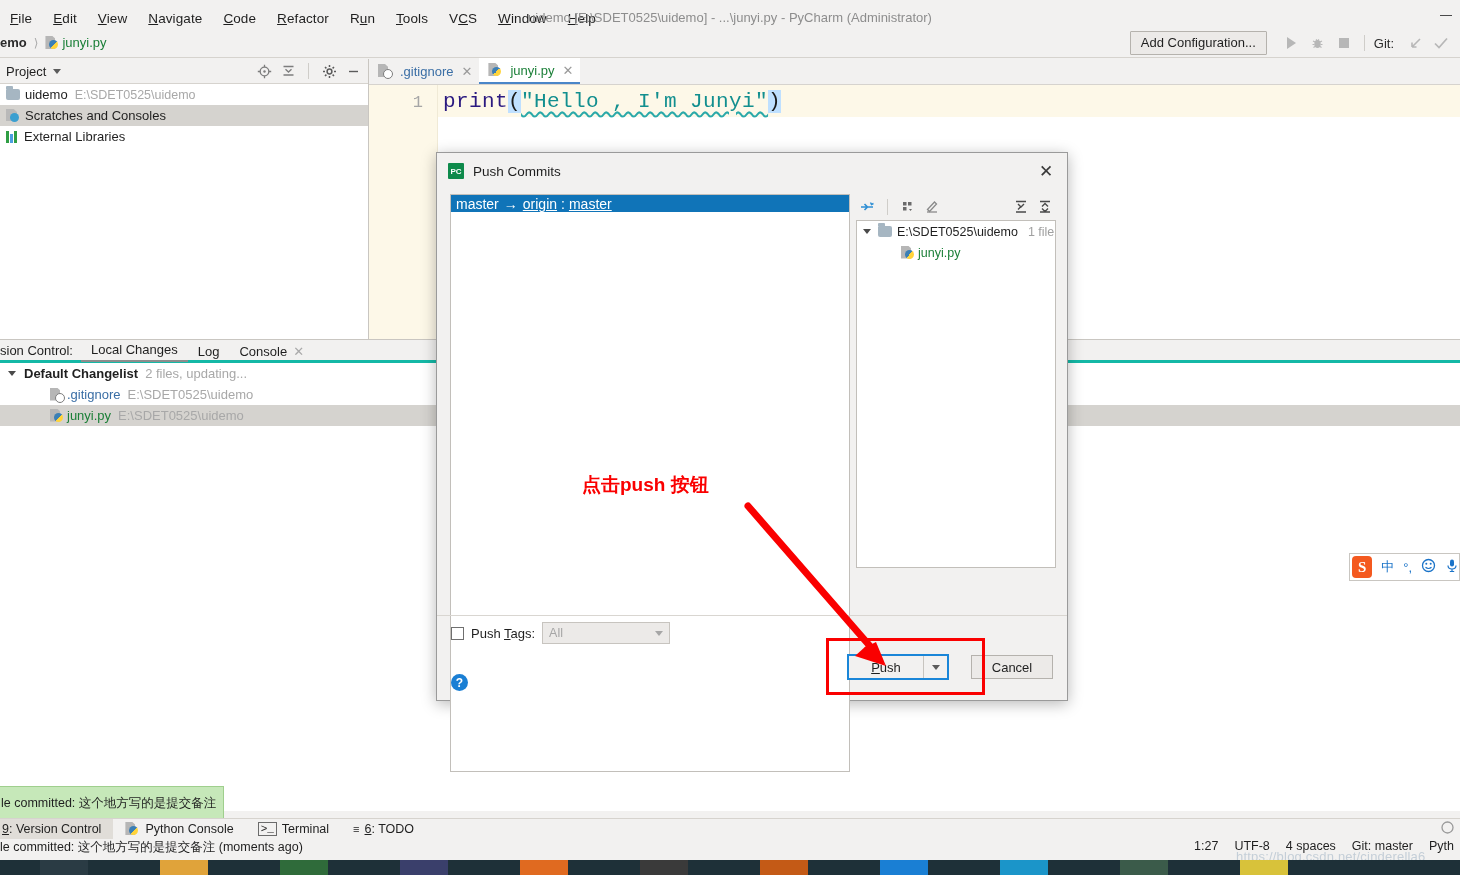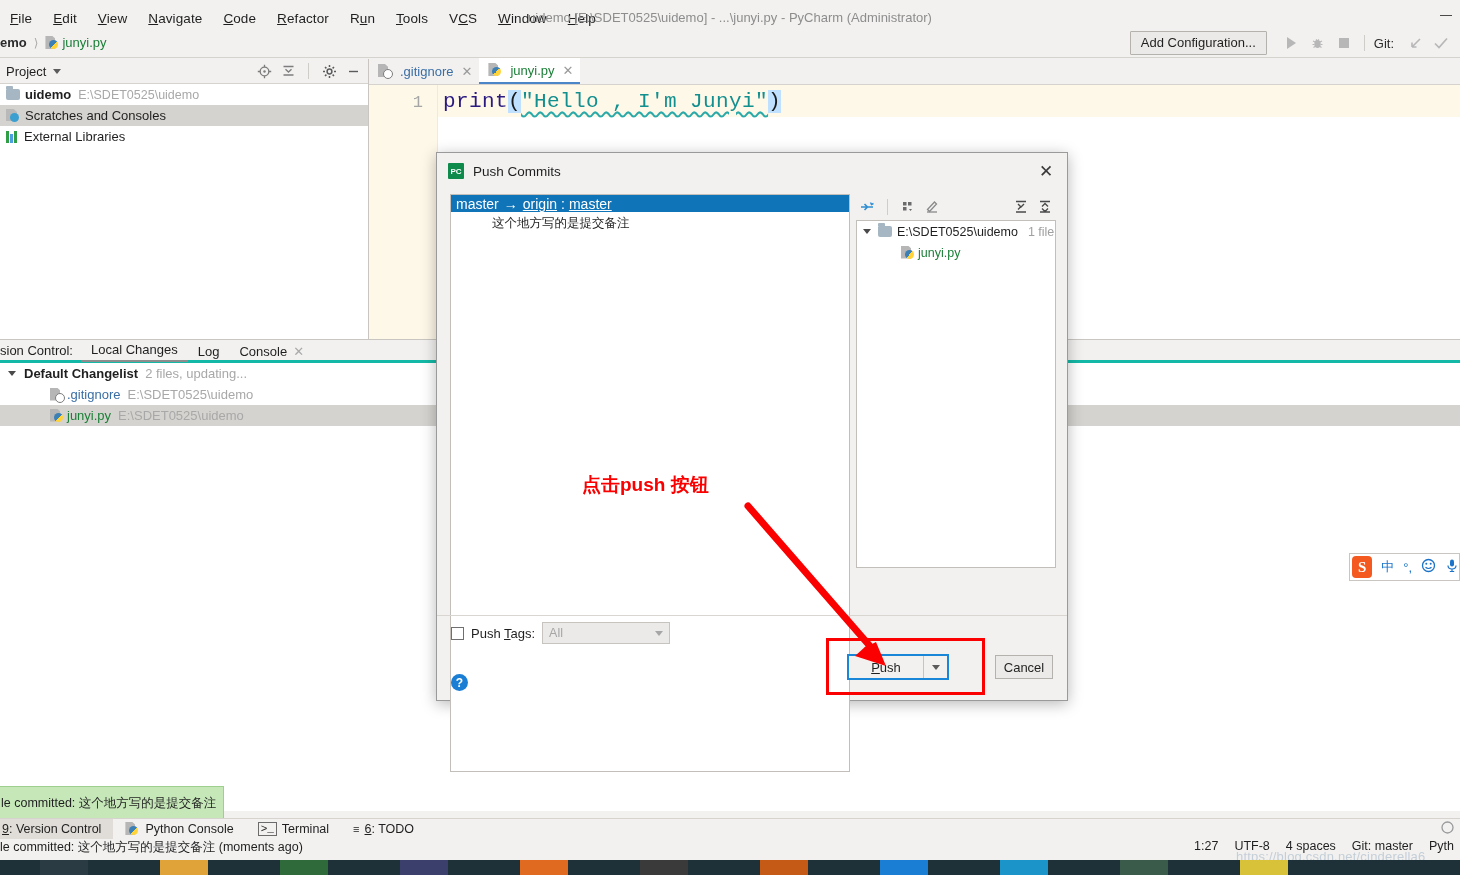--- a/index.html
+++ b/index.html
@@ -96,21 +96,21 @@
     margin-left: 7px;
   }
   .ph-right { margin-left: auto; display: flex; align-items: center; gap: 2px; }
   .ph-ico { width: 22px; height: 22px; display: flex; align-items: center; justify-content: center; }
   .tree-row {
     height: 21px; display: flex; align-items: center; padding-left: 6px;
     font-size: 13px; color: #1f1f1f; white-space: nowrap;
   }
   .tree-row.sel { background: #d5d3cf; }
   .tree-row .path { color: #a8a8a8; margin-left: 7px; font-size: 12.5px; }
-  .tree-row .nm { font-weight: bold; }
+  .tree-row .nm { font-weight: normal; }
   .folder-ico {
     width: 14px; height: 11px; background: #a6b6c2; border-radius: 1px 2px 2px 2px;
     margin-right: 5px; position: relative;
   }
   .folder-ico:before {
     content: ""; position: absolute; left: 0; top: -3px; width: 7px; height: 3px;
     background: #a6b6c2; border-radius: 1px 1px 0 0;
   }
   .lib-ico {
     width: 13px; height: 13px; margin-right: 5px; position: relative; display: inline-block;
@@ -283,21 +283,21 @@
   .push-btn .u { text-decoration: underline; }
   .push-split {
     width: 24px; height: 22px; background: #f2f1f0; border-left: 1px solid #c7c4bf;
     display: flex; align-items: center; justify-content: center;
   }
   .push-split .cdn {
     width: 0; height: 0; border-left: 4px solid transparent;
     border-right: 4px solid transparent; border-top: 5px solid #5b5b5b;
   }
   .cancel-btn {
-    position: absolute; right: 14px; bottom: 21px; width: 58px; height: 24px;
+    position: absolute; right: 14px; bottom: 21px; width: 82px; height: 24px;
     background: #eceae8; border: 1px solid #b5b2ad; font-size: 13px; color: #1f1f1f;
     display: flex; align-items: center; justify-content: center;
   }
 
   
   .anno-text {
     position: absolute; left: 582px; top: 472px;
     font-size: 19px; color: #fa0000; font-weight: bold; white-space: nowrap;
   }
   .anno-box {
@@ -553,21 +553,20 @@
     </div>
 
     <div class="dlg-left">
       <div class="branch-row">
         <span>master</span>
         <span style="margin:0 5px;">→</span>
         <span class="u">origin</span>
         <span style="margin:0 4px;">:</span>
         <span class="u">master</span>
       </div>
-      <div class="commit-msg">这个地方写的是提交备注</div>
     </div>
 
     <div class="dlg-right">
       <div class="dr-toolbar">
         <span class="dr-ico">
           <svg width="16" height="16" viewBox="0 0 16 16">
               <path d="M2 8 H8 M5.5 5 L8.5 8 L5.5 11 M14 8 H9" stroke="#2f8fd4" stroke-width="1.6" fill="none"></path>
               <path d="M11.5 3.5 L12.5 5.5 L14.5 4.5" stroke="#2f8fd4" stroke-width="1.4" fill="none"></path>
             </svg>
         </span>

